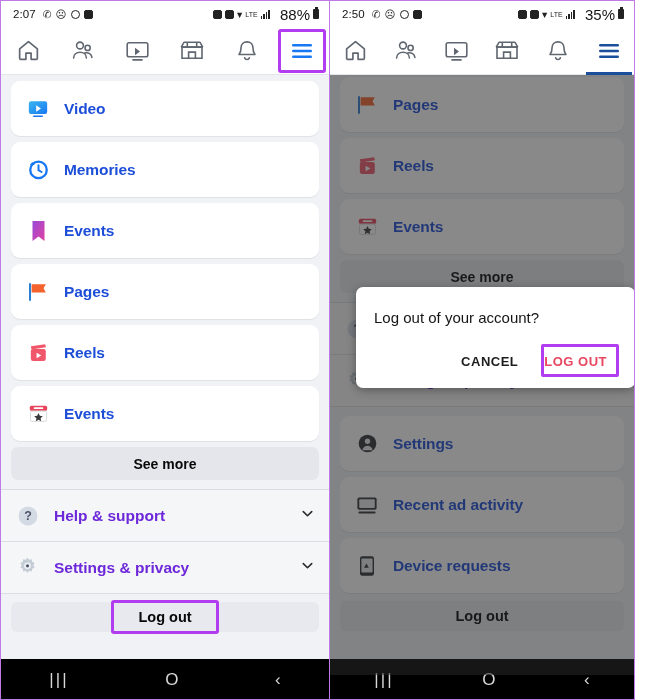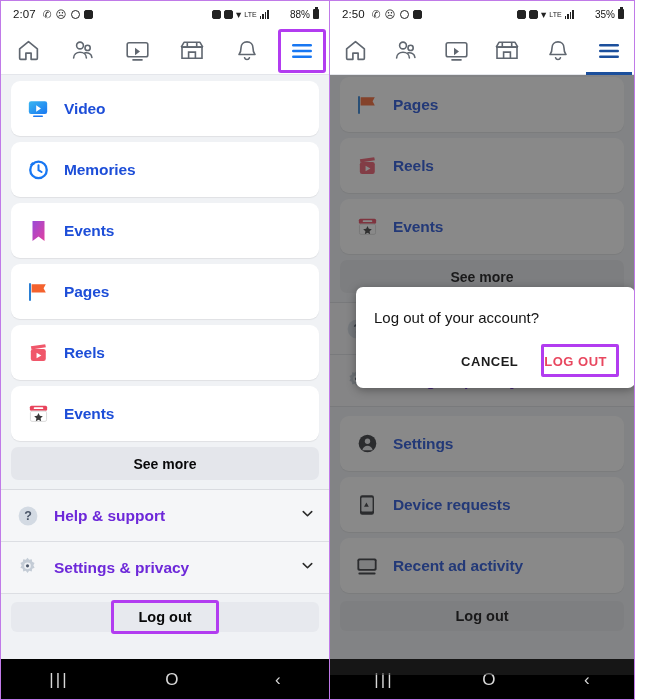--- a/index.html
+++ b/index.html
@@ -24,21 +24,21 @@
   .statusbar {
     height: 26px; background: #ffffff;
     display: flex; align-items: center;
     padding: 0 10px 0 12px;
     font-size: 11.5px; color: #141414;
   }
   .st-time { font-weight: 400; letter-spacing: .1px; }
   .st-left-icons { display: flex; align-items: center; gap: 4px; margin-left: 7px; }
   .st-right { margin-left: auto; display: flex; align-items: center; gap: 3px; }
   .st-glyph { font-size: 10.5px; line-height: 1; color: #222; }
-  .st-pct { font-size: 10px; font-weight: 500; margin-left: 18px; }
+  .st-pct { font-size: 15px; font-weight: 500; margin-left: 7px; }
   .sq { display:inline-block; width:9px; height:9px; border:1.3px solid #222; border-radius:2px; }
   .sq.fill { background:#222; }
   .circ { display:inline-block; width:9px; height:9px; border:1.3px solid #222; border-radius:50%; }
   .batt { display:inline-block; width:6px; height:10px; background:#222; border-radius:1px; position:relative; }
   .batt::after{content:"";position:absolute;top:-2px;left:1.5px;width:3px;height:1.5px;background:#222;}
   .bars { display:flex; align-items:flex-end; gap:1px; height:9px; }
   .bars i { display:block; width:1.6px; background:#222; }
   .bars i:nth-child(1){height:3px;} .bars i:nth-child(2){height:5px;}
   .bars i:nth-child(3){height:7px;} .bars i:nth-child(4){height:9px;}
 
@@ -506,38 +506,38 @@
               <circle cx="12" cy="12" r="9.2" fill="#2f3136"></circle>
               <circle cx="12" cy="9.6" r="2.8" fill="#e6e8eb"></circle>
               <path d="M6.6 19c.6-3 2.8-4.6 5.4-4.6S16.8 16 17.4 19z" fill="#e6e8eb"></path>
             </svg>
           </span>
           <span class="lbl">Settings</span>
         </div>
 
         <div class="card">
           <span class="ic">
+            <svg width="24" height="22" viewBox="0 0 24 22">
+              <rect x="2.4" y="3.4" width="19.2" height="12.4" rx="1.8" fill="#2f3136"></rect>
+              <rect x="4.2" y="5.2" width="15.6" height="8.8" rx="1" fill="#e6e8eb"></rect>
+              <rect x="3.4" y="17.6" width="17.2" height="1.8" rx=".9" fill="#2f3136"></rect>
+            </svg>
+          </span>
+          <span class="lbl">Recent ad activity</span>
+        </div>
+
+        <div class="card">
+          <span class="ic">
             <svg width="20" height="24" viewBox="0 0 18 24">
               <rect x="2" y="2.2" width="14" height="19.6" rx="2.2" fill="#2f3136"></rect>
               <rect x="3.4" y="4.4" width="11.2" height="14" rx="1" fill="#e6e8eb"></rect>
               <path d="M6 13.8l2.4-4.4 2.4 4.4z" fill="#2f3136"></path>
             </svg>
           </span>
           <span class="lbl">Device requests</span>
-        </div>
-
-        <div class="card">
-          <span class="ic">
-            <svg width="24" height="22" viewBox="0 0 24 22">
-              <rect x="2.4" y="3.4" width="19.2" height="12.4" rx="1.8" fill="#2f3136"></rect>
-              <rect x="4.2" y="5.2" width="15.6" height="8.8" rx="1" fill="#e6e8eb"></rect>
-              <rect x="3.4" y="17.6" width="17.2" height="1.8" rx=".9" fill="#2f3136"></rect>
-            </svg>
-          </span>
-          <span class="lbl">Recent ad activity</span>
         </div>
       </div>
 
       <div class="logout-bar">
         <span>Log out</span>
       </div>
 
       <div class="dialog">
         <div class="dialog-title">Log out of your account?</div>
         <div class="dialog-actions">

